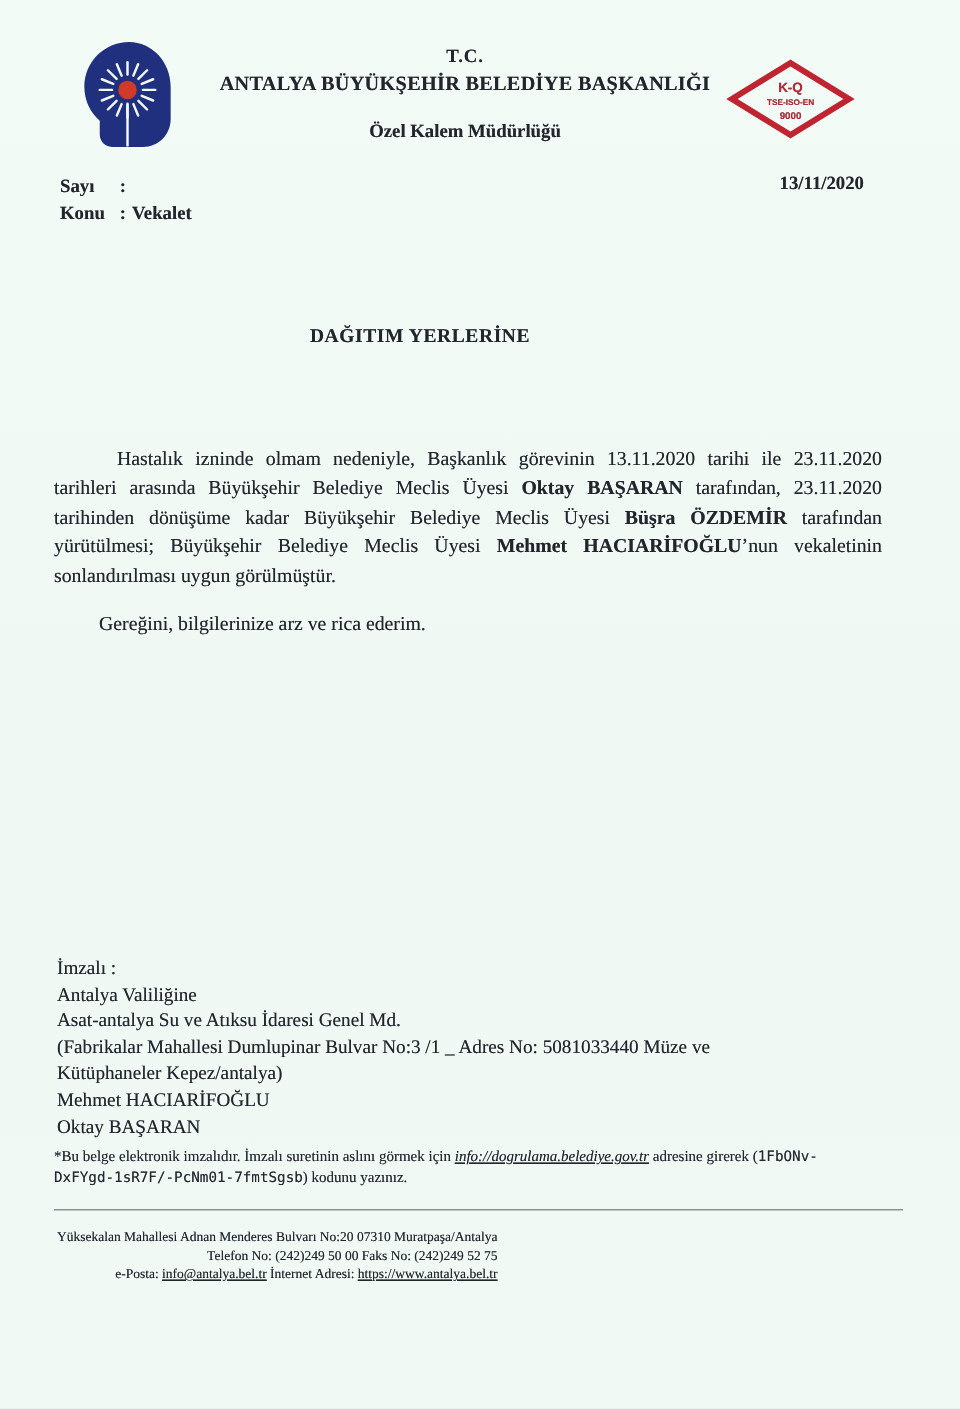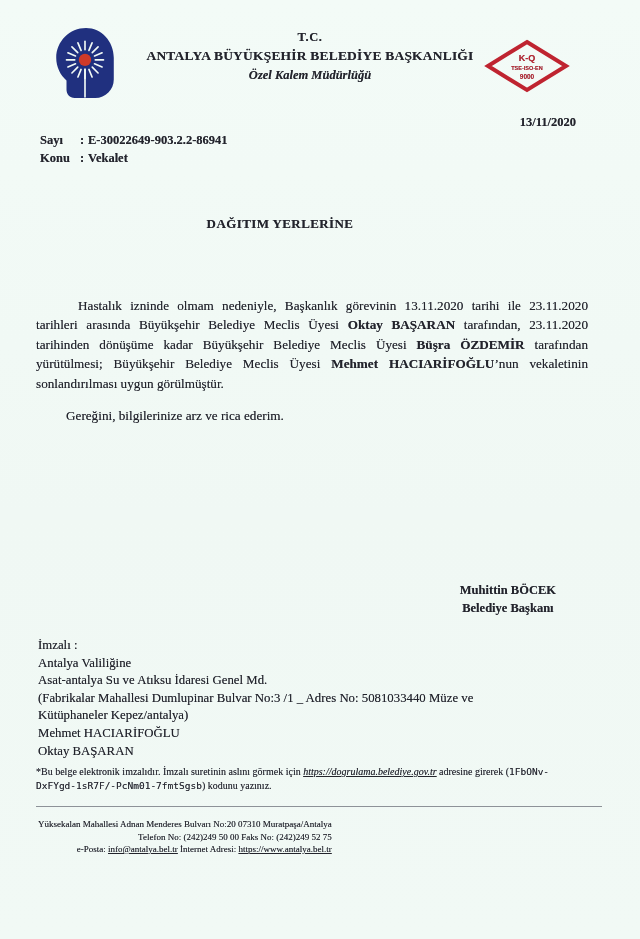--- a/index.html
+++ b/index.html
@@ -10,24 +10,24 @@
     font-family:"Liberation Serif", serif;
     color:#23242c;
     overflow:hidden;
     text-shadow:0 0 0.4px rgba(28,30,45,.55);
   }
   
   .logo-left { position:absolute; left:52px; top:26px; width:66px; height:74px; }
   .header-center { position:absolute; left:90px; right:110px; top:30px; text-align:center; }
   .tc { font-size:12.5px; font-weight:bold; letter-spacing:.6px; }
   .org { font-size:13.5px; font-weight:bold; margin-top:3px; letter-spacing:.2px; white-space:nowrap; }
-  .dept { font-size:12.5px; font-weight:bold; margin-top:4px;font-style:italic; }
+  .dept { font-size:12.5px; font-weight:bold; margin-top:16px; }
   .logo-right { position:absolute; right:70px; top:38px; width:86px; height:56px; }
   
-  .meta { position:absolute; left:40px; top:115px; font-size:12.5px; font-weight:bold; line-height:18px;margin-top:16px; }
+  .meta { position:absolute; left:40px; top:115px; font-size:12.5px; font-weight:bold; line-height:18px; }
   .meta-row { display:flex; }
   .meta-label { width:36px; }
   .meta-sep { width:12px; text-align:center; }
   .doc-date { position:absolute; right:64px; top:115px; font-size:12.5px; font-weight:bold; }
   
   .addressee { position:absolute; left:0; right:80px; top:216px; text-align:center;
                font-size:13px; font-weight:bold; letter-spacing:.4px; }
   
   .body { position:absolute; left:36px; width:552px; top:296px;
           font-size:13.2px; line-height:19.4px; text-align:justify; }
@@ -91,55 +91,50 @@
     <polygon points="43,4 82,28 43,52 4,28" fill="none" stroke="#bf2430" stroke-width="4"></polygon>
     <text class="badge-text" x="43" y="23" font-size="9" fill="#bf2430" text-anchor="middle">K-Q</text>
     <text class="badge-text" x="43" y="32" font-size="5.5" fill="#bf2430" text-anchor="middle">TSE-ISO-EN</text>
     <text class="badge-text" x="43" y="41" font-size="6.5" fill="#bf2430" text-anchor="middle">9000</text>
   </svg>
 
   <div class="meta">
     <div class="meta-row">
       <span class="meta-label">Sayı</span>
       <span class="meta-sep">:</span>
-      <span class="meta-value">E-30022649-903.2.2-86941</span>
     </div>
     <div class="meta-row">
       <span class="meta-label">Konu</span>
       <span class="meta-sep">:</span>
       <span class="meta-value">Vekalet</span>
     </div>
   </div>
   <div class="doc-date">13/11/2020</div>
 
   <div class="addressee">DAĞITIM YERLERİNE</div>
 
   <div class="body">
     <p class="para">
       <span>Hastalık izninde olmam nedeniyle, Başkanlık görevinin 13.11.2020 tarihi ile 23.11.2020 tarihleri arasında Büyükşehir Belediye Meclis Üyesi </span><span class="bold">Oktay BAŞARAN</span><span> tarafından, 23.11.2020 tarihinden dönüşüme kadar Büyükşehir Belediye Meclis Üyesi </span><span class="bold">Büşra ÖZDEMİR</span><span> tarafından yürütülmesi; Büyükşehir Belediye Meclis Üyesi </span><span class="bold">Mehmet HACIARİFOĞLU</span><span>’nun vekaletinin sonlandırılması uygun görülmüştür.</span>
     </p>
     <p class="closing">Gereğini, bilgilerinize arz ve rica ederim.</p>
   </div>
 
-  <div class="signature">
-    <div>Muhittin BÖCEK</div>
-    <div>Belediye Başkanı</div>
-  </div>
 
   <div class="distribution">
     <div>İmzalı :</div>
     <div class="dist-item">Antalya Valiliğine</div>
     <div class="dist-item">Asat-antalya Su ve Atıksu İdaresi Genel Md.</div>
     <div class="dist-item">(Fabrikalar Mahallesi Dumlupinar Bulvar No:3 /1 _ Adres No: 5081033440 Müze ve Kütüphaneler Kepez/antalya)</div>
     <div class="dist-item">Mehmet HACIARİFOĞLU</div>
     <div class="dist-item">Oktay BAŞARAN</div>
   </div>
 
   <div class="footnote">
-    <span>*Bu belge elektronik imzalıdır. İmzalı suretinin aslını görmek için </span><a href="#" class="link it">https://dogrulama.belediye.gov.tr</a><span> adresine girerek (</span><span class="code">1FbONv-DxFYgd-1sR7F/-PcNm01-7fmtSgsb</span><span>) kodunu yazınız.</span>
+    <span>*Bu belge elektronik imzalıdır. İmzalı suretinin aslını görmek için </span><a href="#" class="link it">info://dogrulama.belediye.gov.tr</a><span> adresine girerek (</span><span class="code">1FbONv-DxFYgd-1sR7F/-PcNm01-7fmtSgsb</span><span>) kodunu yazınız.</span>
   </div>
 
   <div class="rule"></div>
 
   <div class="footer-left">
     <div>Yüksekalan Mahallesi Adnan Menderes Bulvarı No:20 07310 Muratpaşa/Antalya</div>
     <div>Telefon No: (242)249 50 00 Faks No: (242)249 52 75</div>
     <div>
       <span>e-Posta: </span><a href="#" class="link">info@antalya.bel.tr</a><span> İnternet Adresi: </span><a href="#" class="link">https://www.antalya.bel.tr</a>
     </div>

